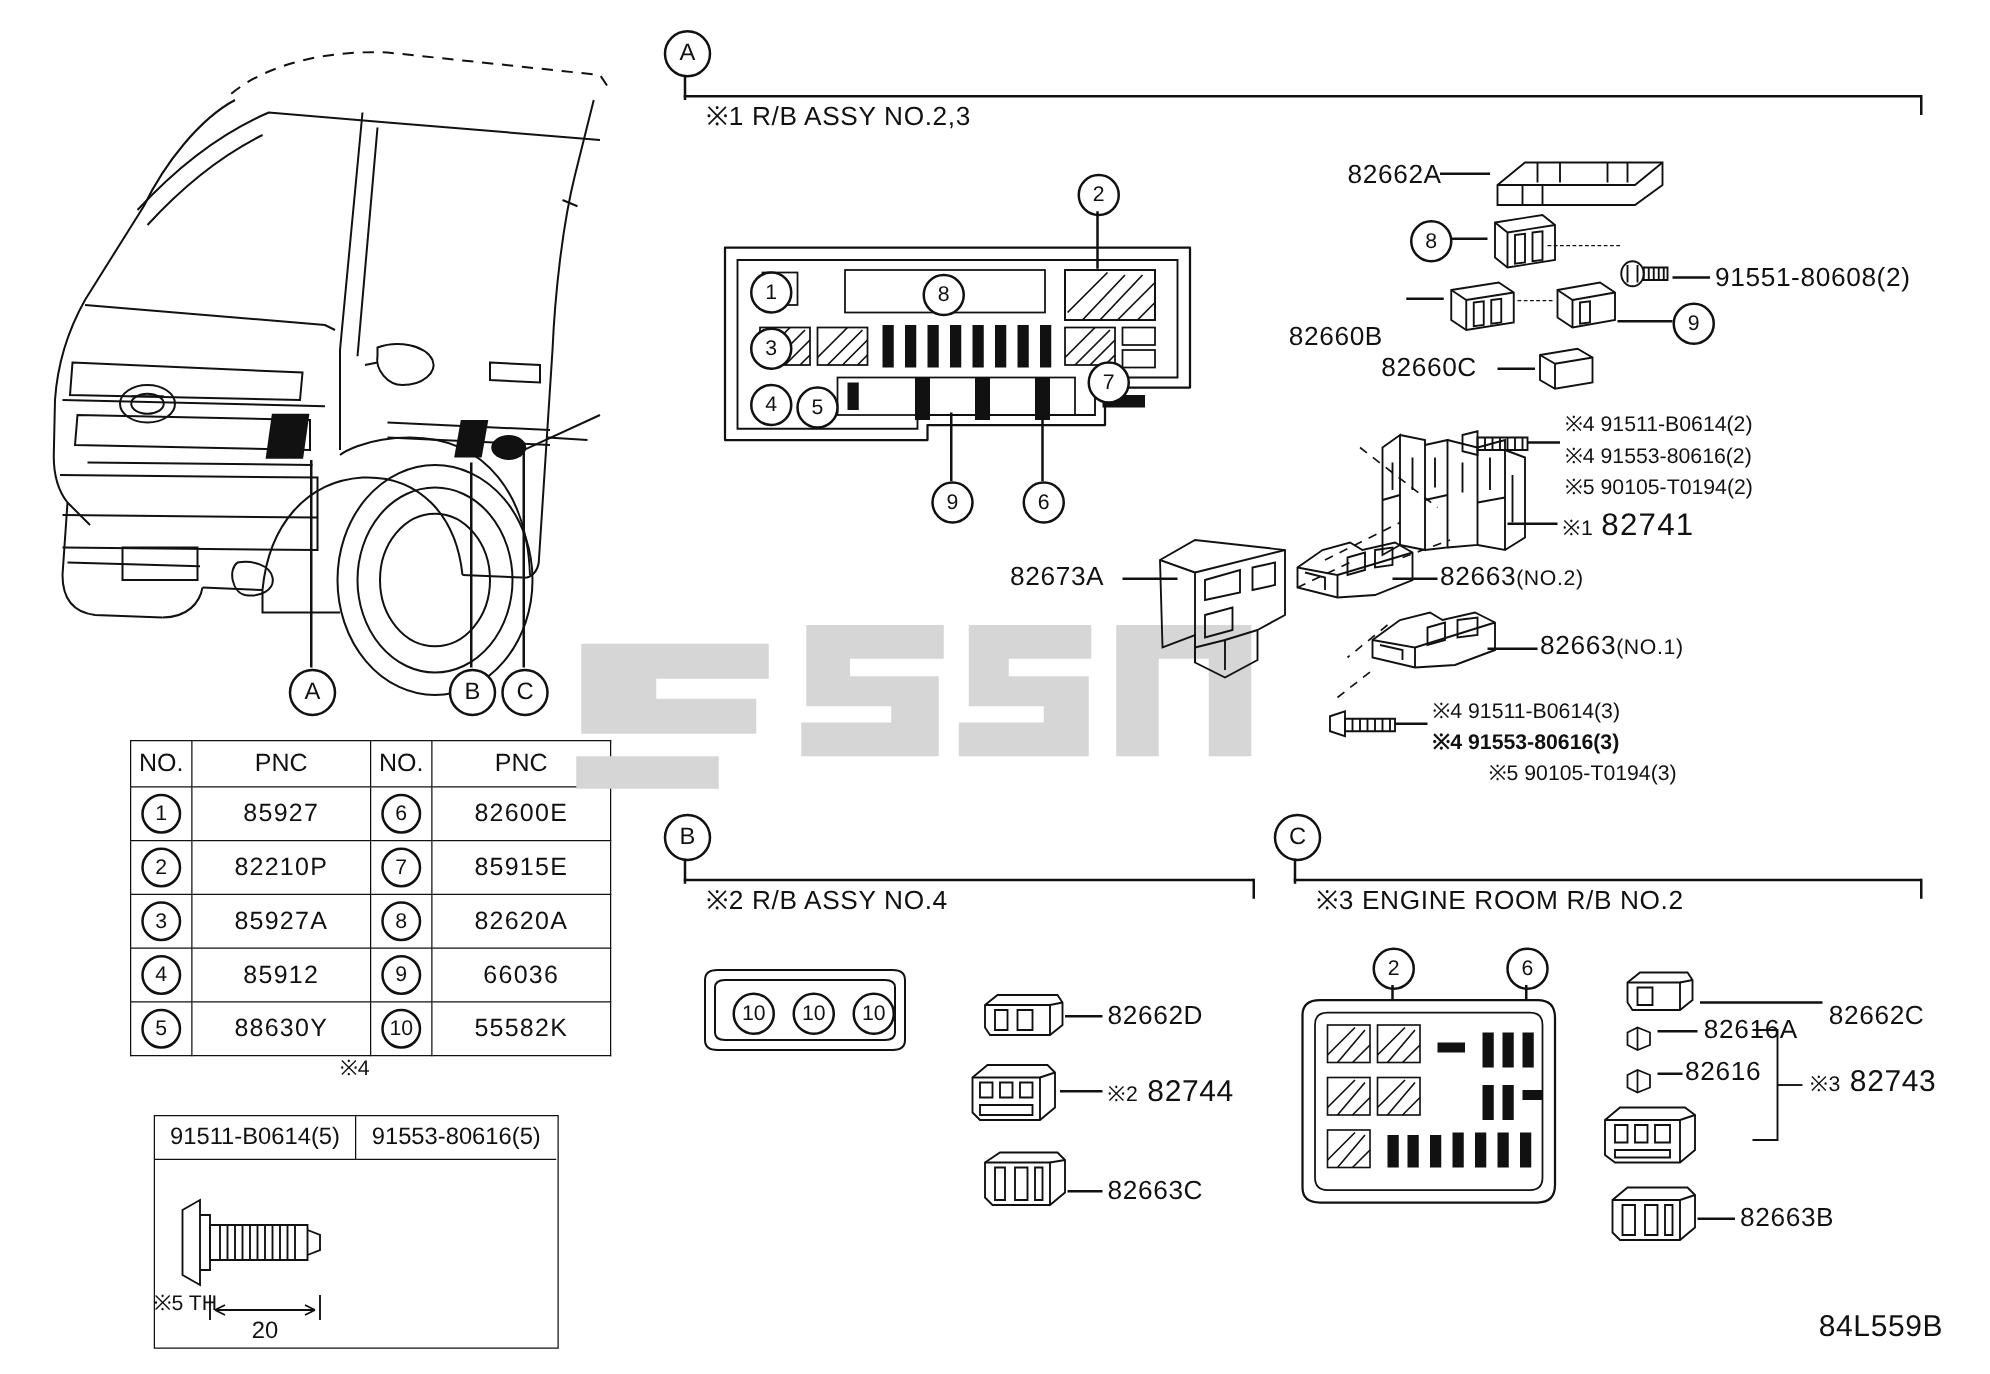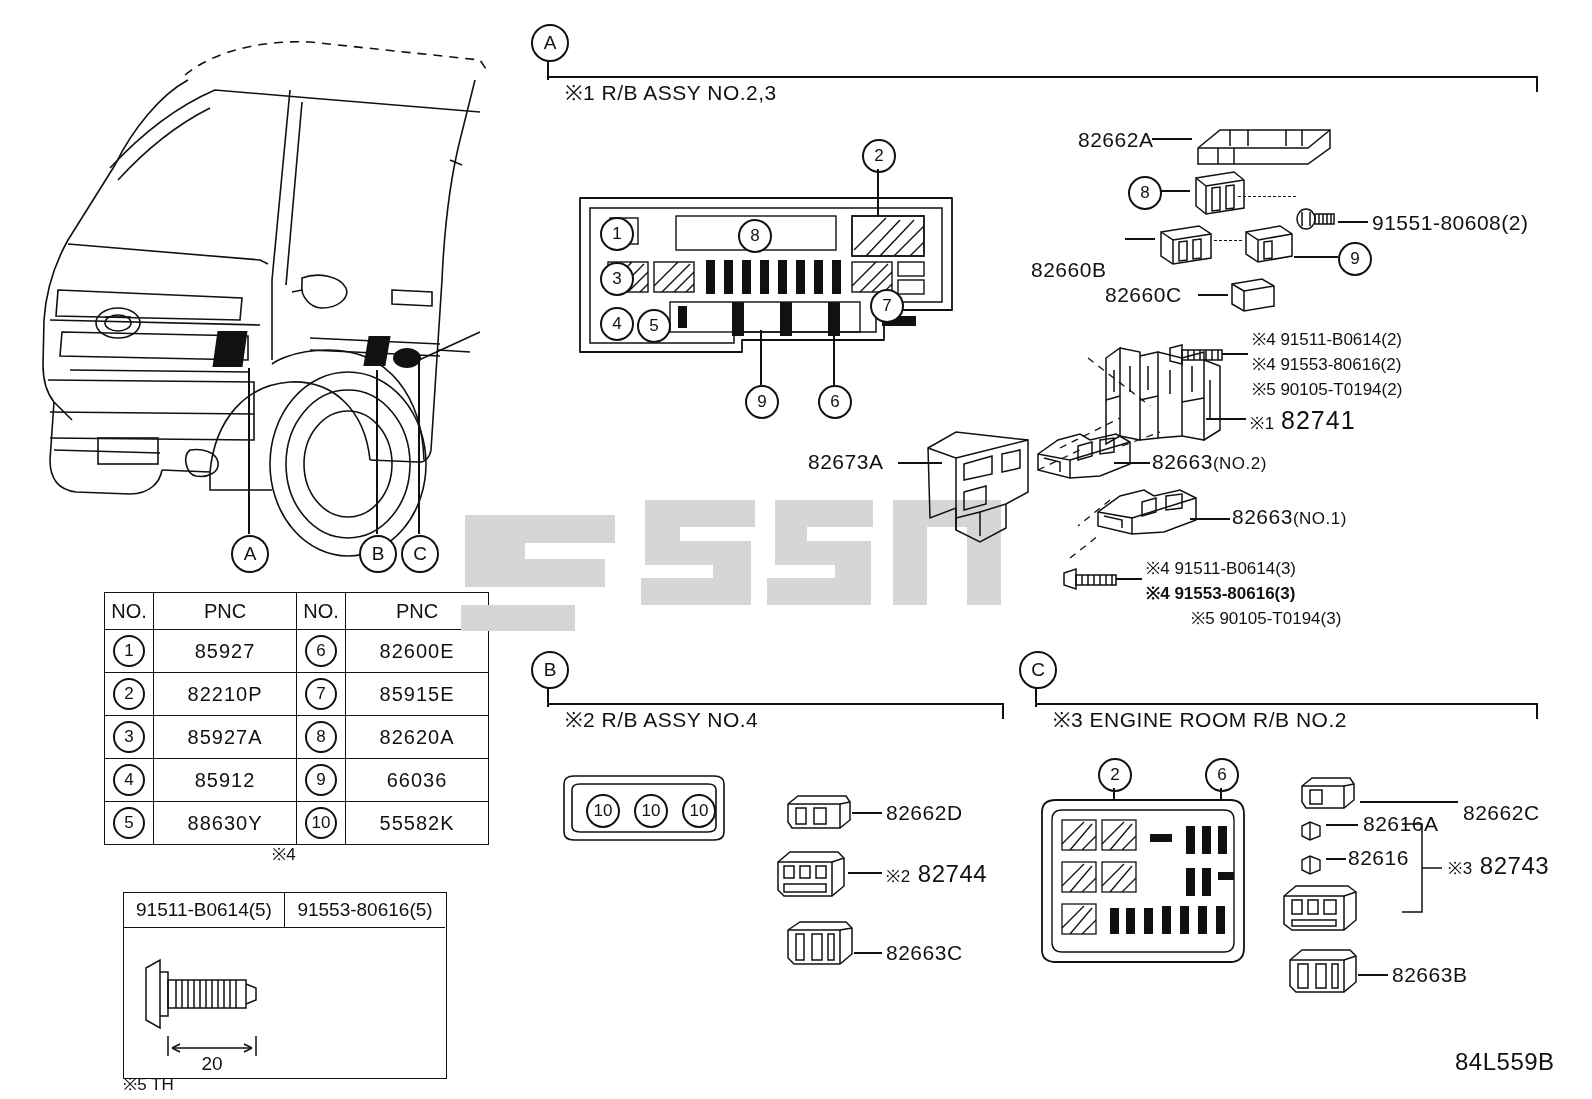--- a/index.html
+++ b/index.html
@@ -243,21 +243,21 @@
           <path d="M122 56 L132 60 L132 72 L122 76"></path>
           <path d="M44 108 L44 128 M132 108 L132 128"></path>
           <path d="M48 120 L128 120"></path>
           <path d="M48 120 L56 116 M48 120 L56 124 M128 120 L120 116 M128 120 L120 124"></path>
         </g>
         <text x="88" y="142" font-size="19" text-anchor="middle" fill="#111" font-family="Liberation Sans, sans-serif">20</text>
       </svg>
     </div>
   </div>
 </div>
-<div class="abs lbl-sm" style="left:123px;top:1030px;margin-top:42px;">※5 TH</div>
+<div class="abs lbl-sm" style="left:123px;top:1030px;">※5 TH</div>
 
 <div class="watermark">
   <svg width="560" height="200" viewBox="0 0 560 200">
     <g fill="#d6d6d6">
       <path d="M10 60 L160 60 L160 88 L70 88 L70 104 L150 104 L150 132 L10 132 Z"></path>
       <path d="M190 45 L300 45 L300 72 L225 72 L225 86 L296 86 L296 150 L186 150 L186 123 L258 123 L258 110 L190 110 Z"></path>
       <path d="M320 45 L418 45 L418 72 L352 72 L352 86 L416 86 L416 150 L312 150 L312 123 L380 123 L380 110 L320 110 Z"></path>
       <path d="M438 45 L546 45 L546 150 L512 150 L512 72 L472 72 L472 150 L438 150 Z"></path>
       <path d="M6 150 L120 150 L120 176 L6 176 Z"></path>
     </g>

